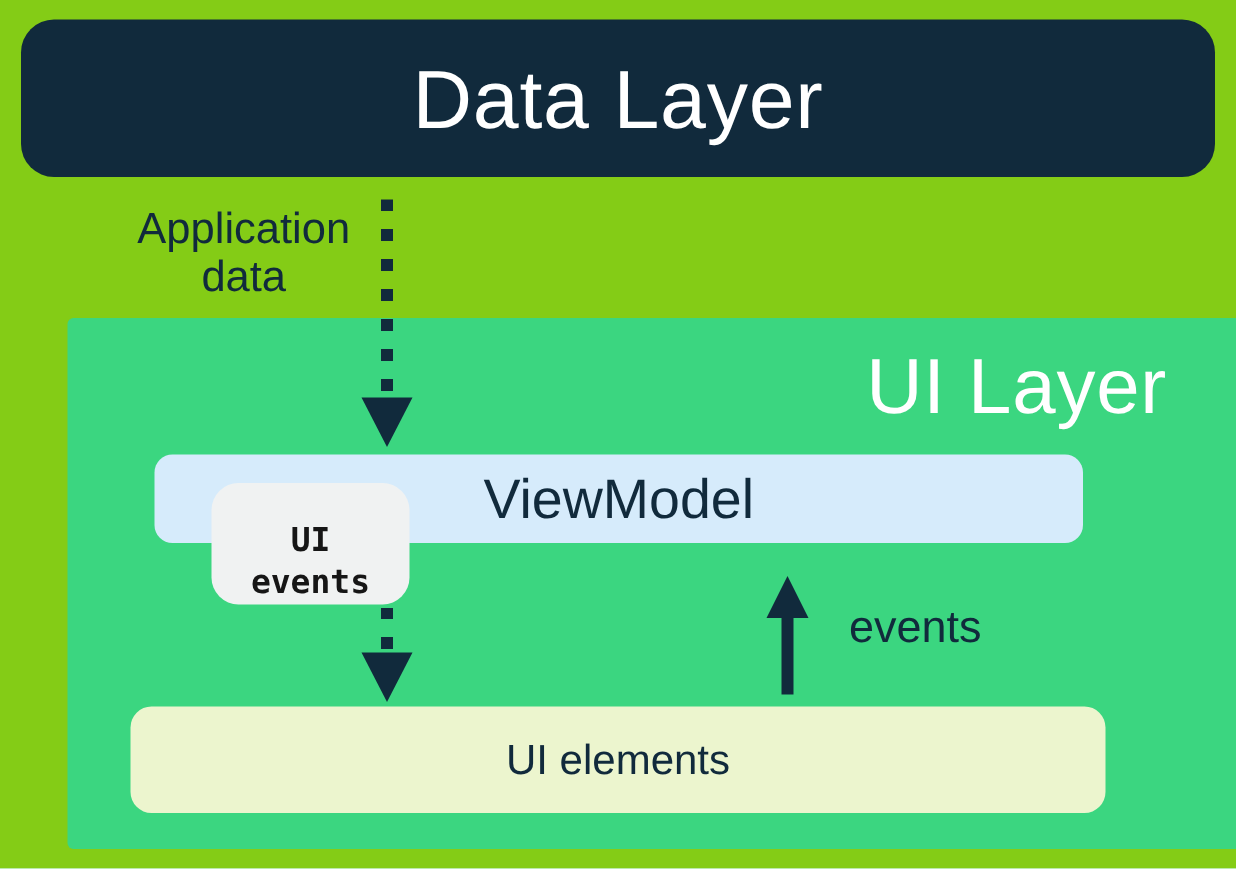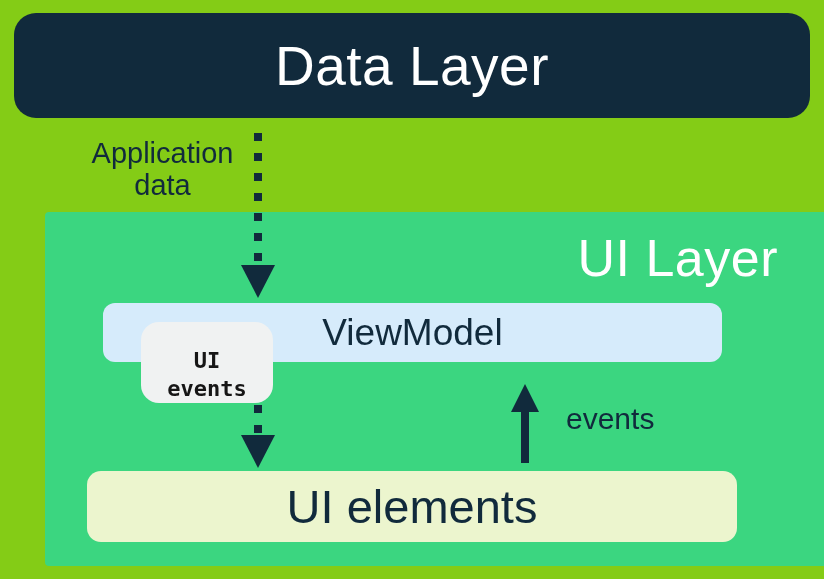--- a/index.html
+++ b/index.html
@@ -76,21 +76,21 @@
   }
 
   
   .ui-elements-box {
     left: 87px; top: 471px;
     width: 650px; height: 71px;
     background: var(--light-yellow, #ECF5CE);
     border-radius: 14px;
     display: flex; align-items: center; justify-content: center;
     color: var(--navy, #112A3C);
-    font-size: 47px;
+    font-size: 28px;
   }
 
   
   .app-data-label {
     left: 60px; top: 137px;
     width: 205px;
     text-align: center;
     color: var(--navy, #112A3C);
     font-size: 29px;
     line-height: 32px;

